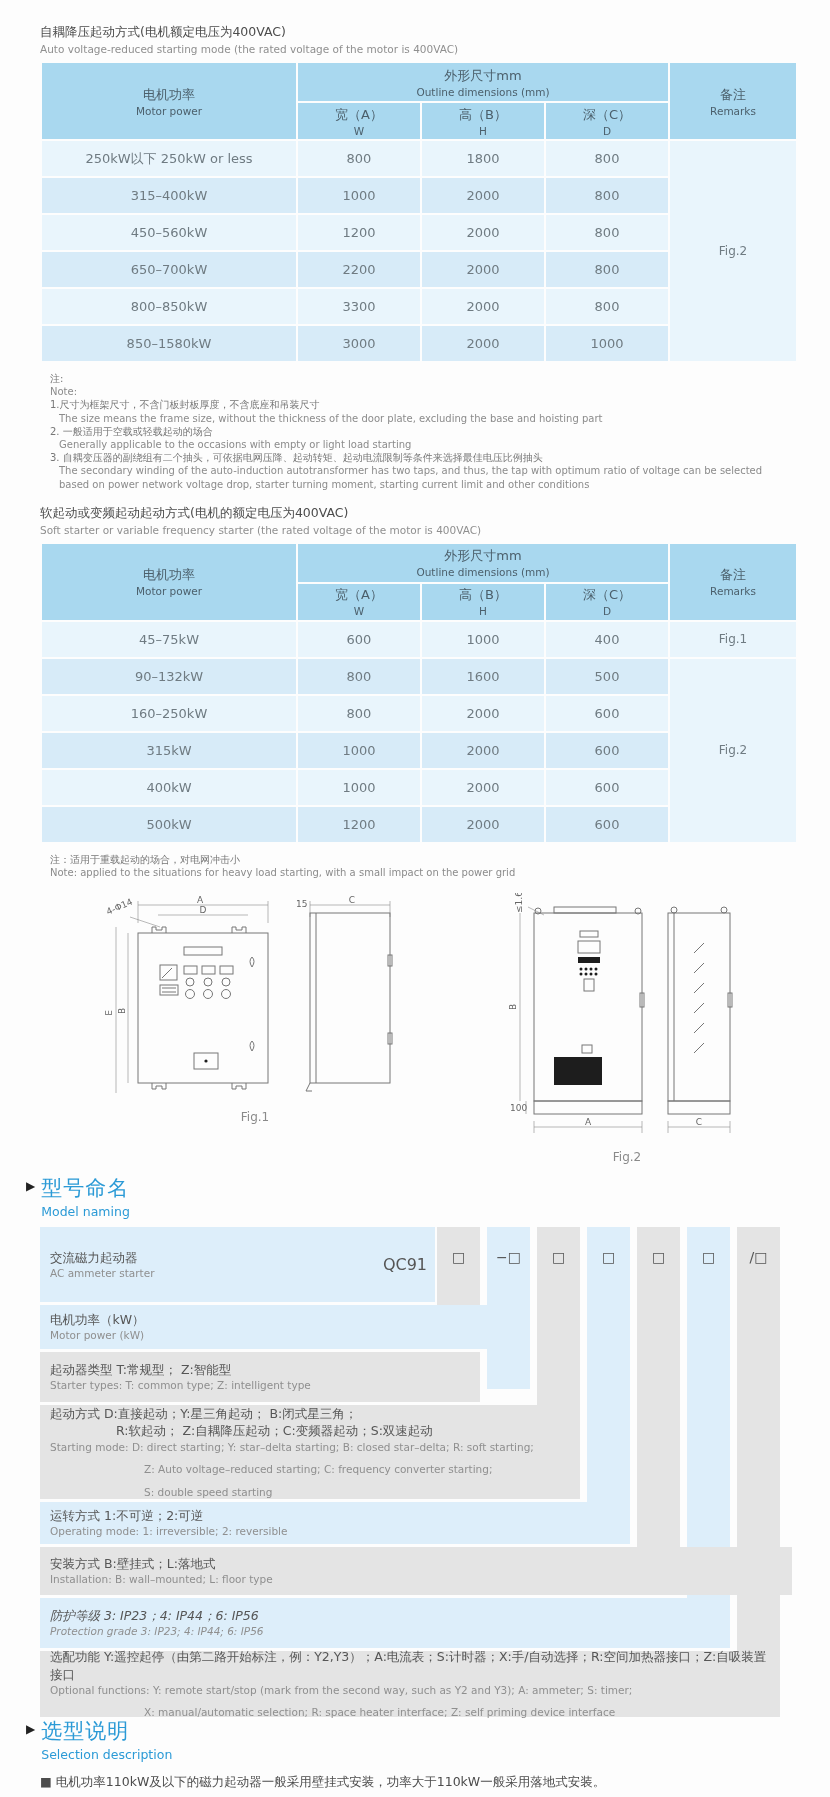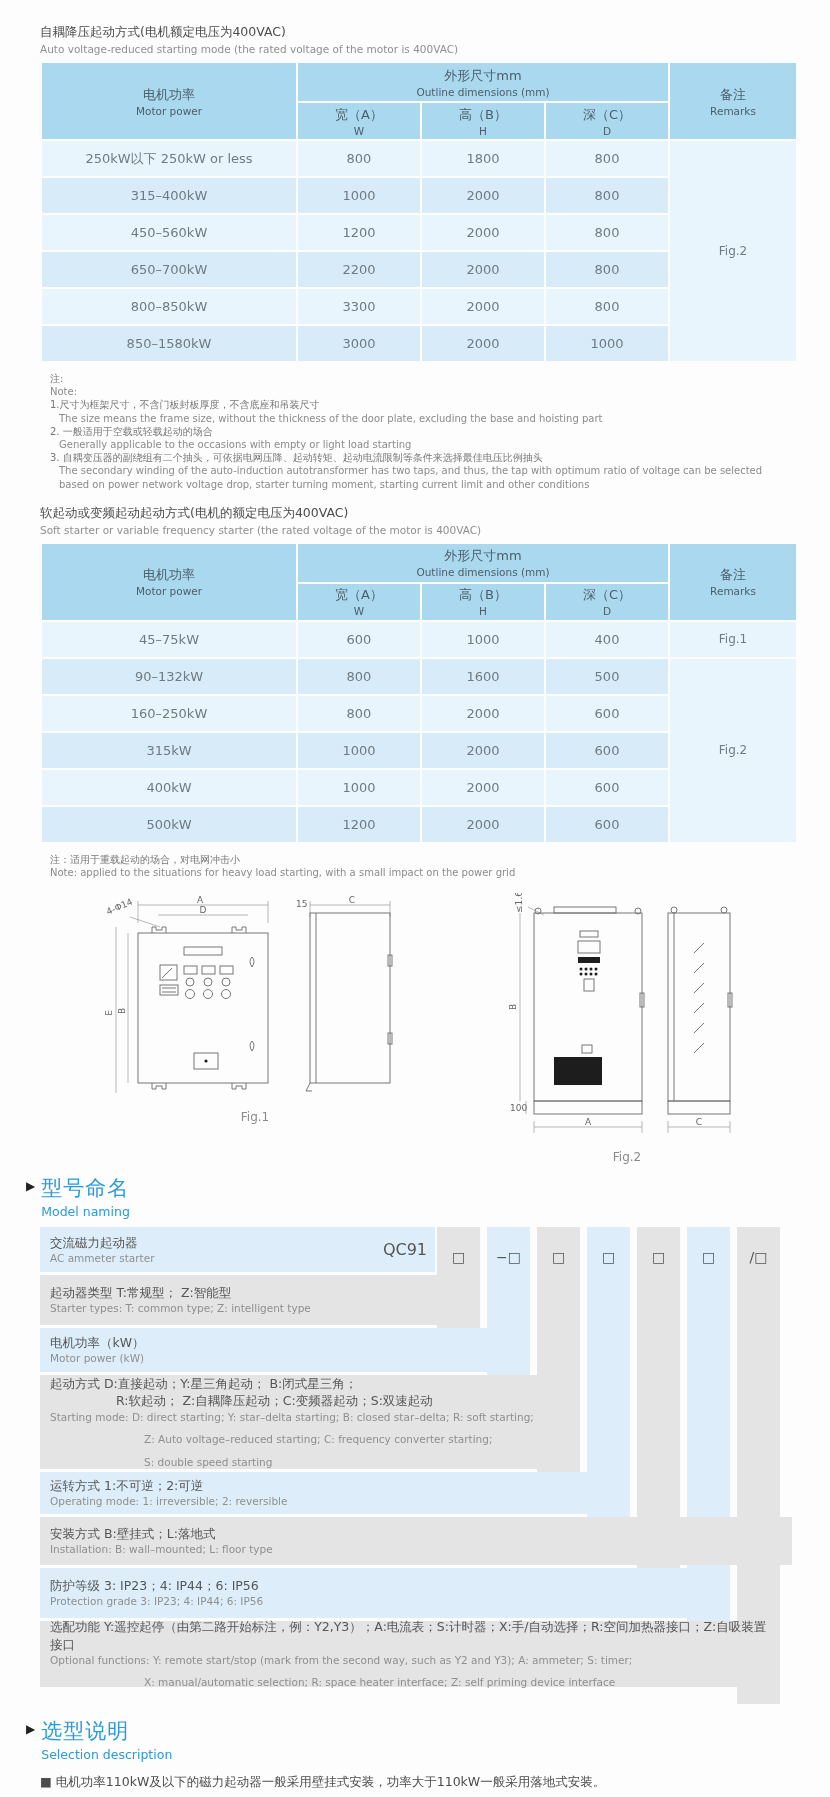--- a/index.html
+++ b/index.html
@@ -388,51 +388,51 @@
     <div class="band bg-g" style="left:697px;height:477px;"></div>
 
     <span class="mbox" style="left:397px;">□</span>
     <span class="mbox" style="left:447px;">−□</span>
     <span class="mbox" style="left:497px;">□</span>
     <span class="mbox" style="left:547px;">□</span>
     <span class="mbox" style="left:597px;">□</span>
     <span class="mbox" style="left:647px;">□</span>
     <span class="mbox" style="left:697px;">/□</span>
 
-    <div class="mrow row1 bg-b" style="width:395px;height:45px;">
+    <div class="mrow row1 bg-b" style="width:395px;height:75px;">
       <div>
         <div>交流磁力起动器</div>
         <div class="en">AC ammeter starter</div>
       </div>
       <span class="prefix">QC91</span>
     </div>
+    <div class="mrow bg-b" style="width:490px;height:44px;">
+      <div>电机功率（kW）</div>
+      <div class="en">Motor power (kW)</div>
+    </div>
     <div class="mrow bg-g" style="width:440px;height:50px;">
       <div>起动器类型 T:常规型； Z:智能型</div>
       <div class="en">Starter types: T: common type; Z: intelligent type</div>
-    </div>
-    <div class="mrow bg-b" style="width:490px;height:44px;">
-      <div>电机功率（kW）</div>
-      <div class="en">Motor power (kW)</div>
     </div>
     <div class="mrow bg-g" style="width:540px;height:94px;">
       <div>起动方式 D:直接起动；Y:星三角起动；  B:闭式星三角；</div>
       <div class="ind1">R:软起动；  Z:自耦降压起动；C:变频器起动；S:双速起动</div>
       <div class="en">Starting mode: D: direct starting; Y: star–delta starting; B: closed star–delta; R: soft starting;</div>
       <div class="en ind2">Z: Auto voltage–reduced starting; C: frequency converter starting;</div>
       <div class="en ind2">S: double speed starting</div>
     </div>
     <div class="mrow bg-b" style="width:590px;height:42px;">
       <div>运转方式 1:不可逆；2:可逆</div>
       <div class="en">Operating mode: 1: irreversible; 2: reversible</div>
     </div>
     <div class="mrow bg-g" style="width:752px;height:48px;">
       <div>安装方式 B:壁挂式；L:落地式</div>
       <div class="en">Installation: B: wall–mounted;  L: floor type</div>
     </div>
-    <div class="mrow bg-b" style="width:690px;height:50px;">
+    <div class="mrow bg-b" style="width:690px;height:50px;font-style:italic;">
       <div>防护等级 3: IP23；4: IP44；6: IP56</div>
       <div class="en">Protection grade  3: IP23;  4: IP44;  6: IP56</div>
     </div>
     <div class="mrow bg-g" style="width:740px;height:66px;">
       <div>选配功能 Y:遥控起停（由第二路开始标注，例：Y2,Y3）；A:电流表；S:计时器；X:手/自动选择；R:空间加热器接口；Z:自吸装置接口</div>
       <div class="en">Optional functions: Y: remote start/stop (mark from the second way, such as Y2 and Y3); A: ammeter; S: timer;</div>
       <div class="en ind2">X: manual/automatic selection; R: space heater interface; Z: self priming device interface</div>
     </div>
   </div>
 

